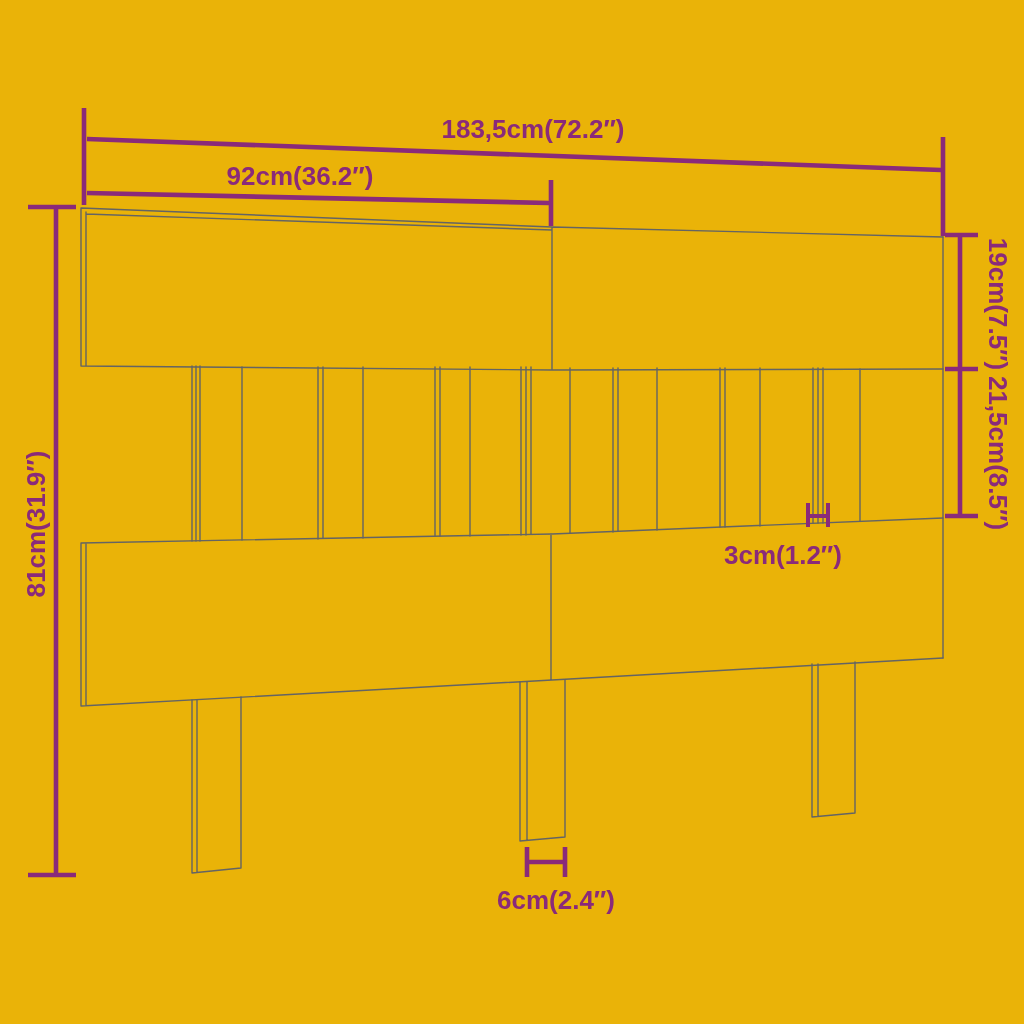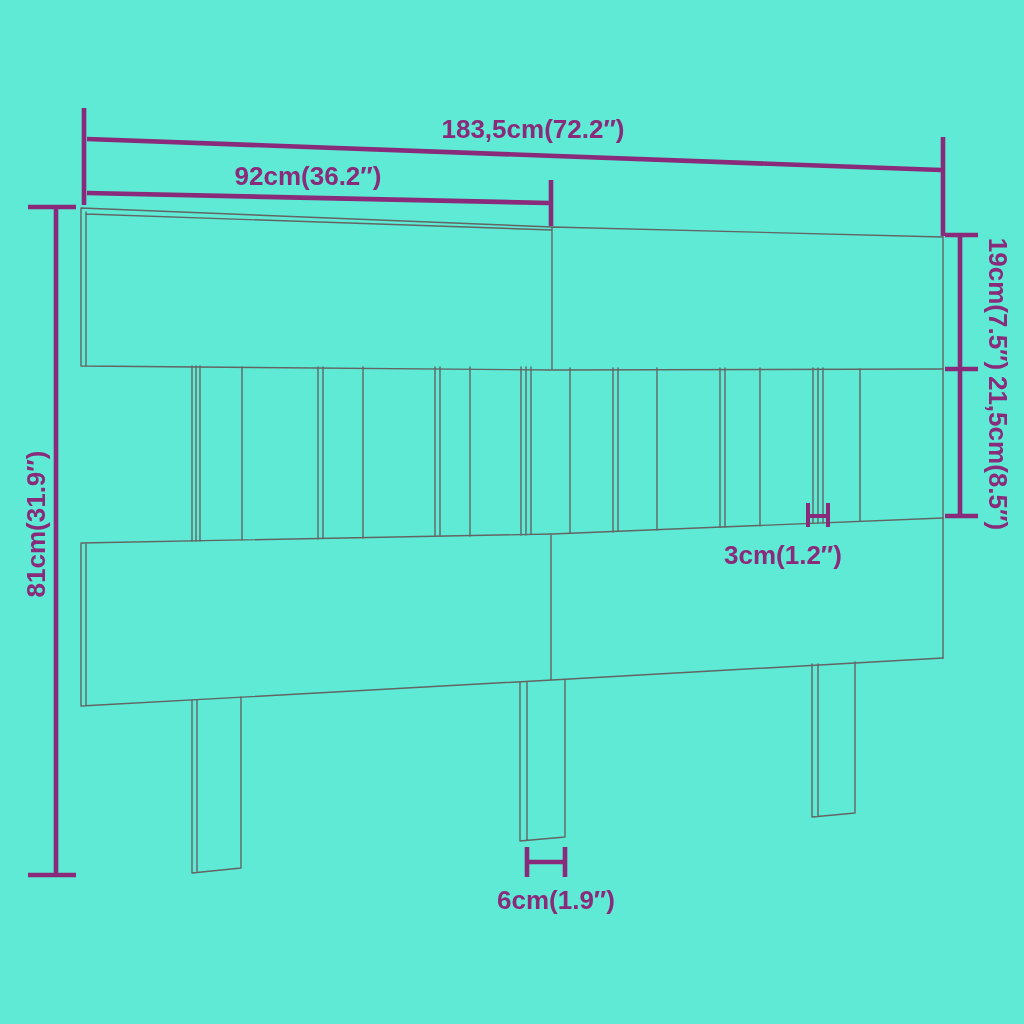--- a/index.html
+++ b/index.html
@@ -4,21 +4,21 @@
 <style>
   :root{
     --accent:#8A2A7A;
     --line:#646464;
   }
   html,body{margin:0;padding:0;background:#ffffff;}
   .stage{
     position:relative;
     width:1024px;
     height:1024px;
-    background:#5eead4;
+    background:#eab308;
     overflow:hidden;
   }
   .stage svg{position:absolute;left:0;top:0;}
   .dim-label{
     position:absolute;
     font-family:"Liberation Sans",sans-serif;
     font-weight:700;
     font-size:26px;
     color:var(--accent);
     white-space:nowrap;
@@ -93,25 +93,25 @@
       </g>
 
       <g stroke-width="4.6">
         <path d="M527,847 L527,877 M565,847 L565,877 M527,862 L565,862"></path>
       </g>
     </g>
   </svg>
 
   <div class="dim-label" style="left:533px;top:129px;">183,5cm(72.2″)</div>
 
-  <div class="dim-label" style="left:300px;top:176px;margin-left:8px;">92cm(36.2″)</div>
+  <div class="dim-label" style="left:300px;top:176px;">92cm(36.2″)</div>
 
   <div class="dim-label rot-cw" style="left:997px;top:304px;">19cm(7.5″)</div>
 
   <div class="dim-label rot-cw" style="left:997px;top:453px;">21,5cm(8.5″)</div>
 
   <div class="dim-label rot-ccw" style="left:36px;top:524px;">81cm(31.9″)</div>
 
   <div class="dim-label" style="left:783px;top:555px;">3cm(1.2″)</div>
 
-  <div class="dim-label" style="left:556px;top:900px;">6cm(1.9″)</div>
+  <div class="dim-label" style="left:556px;top:900px;">6cm(2.4″)</div>
 
 </div>
 
 </body></html>

